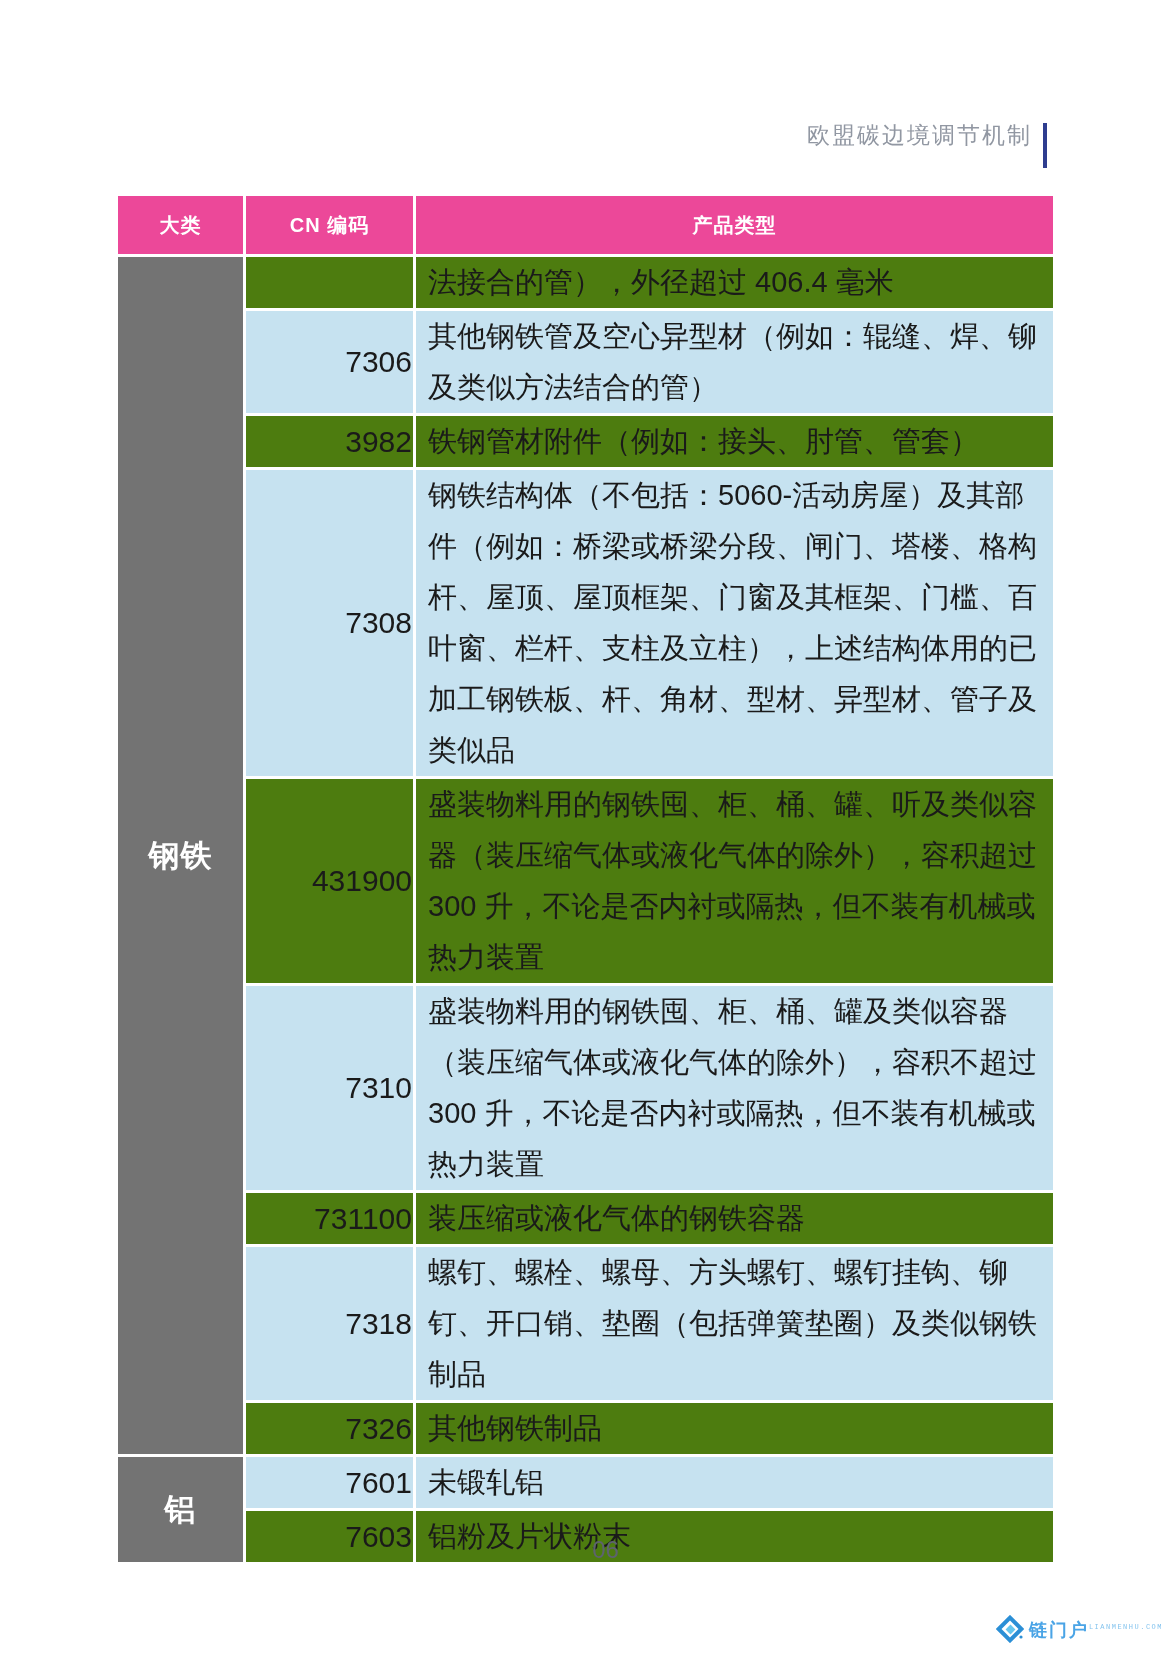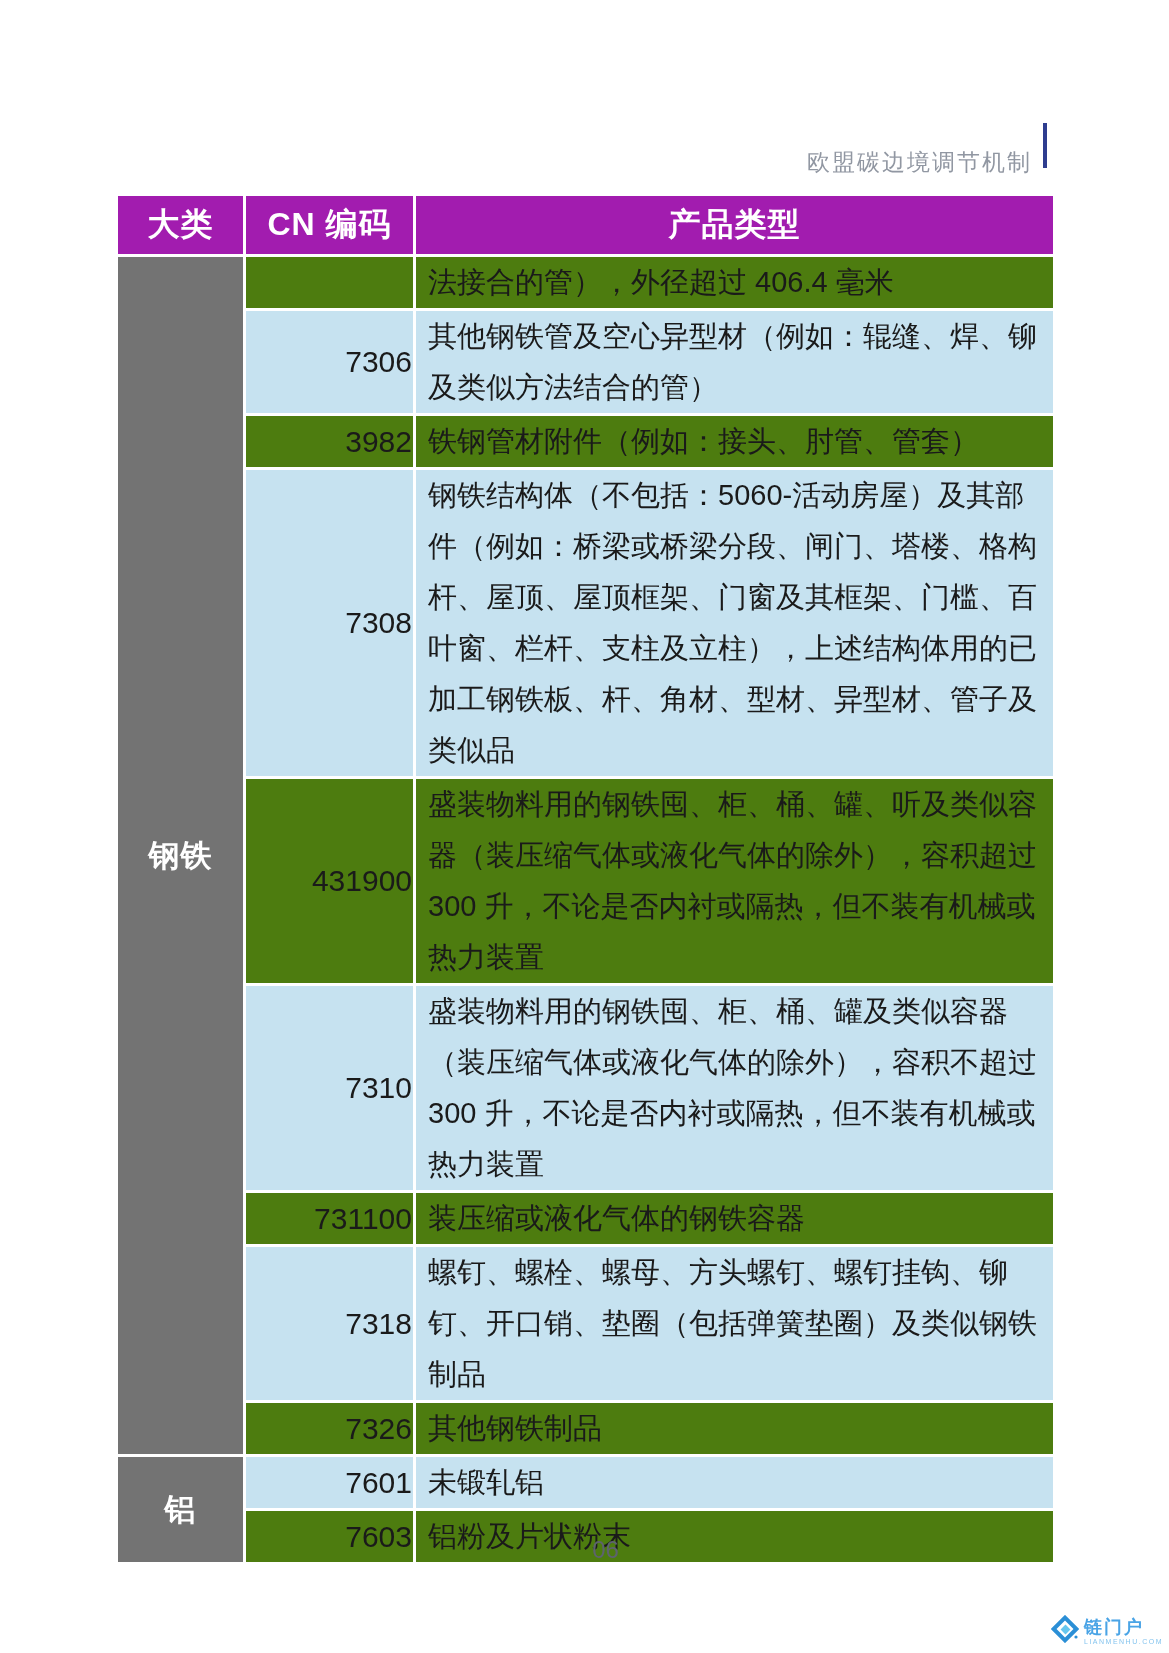--- a/index.html
+++ b/index.html
@@ -5,37 +5,37 @@
   html,body { margin:0; padding:0; }
   .page {
     position:relative; width:1169px; height:1653px;
     background:#ffffff; overflow:hidden;
     font-family:"Liberation Sans","DejaVu Sans",sans-serif;
     color:#141414;
   }
 
   
   .header-note {
-    position:absolute; top:147px; right:137px;
+    position:absolute; top:120px; right:137px;
     font-size:23px; letter-spacing:2px; color:#9197a2;
   }
   .header-bar {
     position:absolute; left:1043px; top:123px;
     width:4px; height:45px; background:#2e3d8f;
   }
 
   
   table.cbam {
     position:absolute; left:115px; top:193px;
     width:938px; border-collapse:collapse; table-layout:fixed;
   }
   table.cbam td, table.cbam th { border:3px solid #ffffff; }
   thead th {
-    background:#a21caf; color:#ffffff;
-    font-size:32px; font-weight:bold;
+    background:#ec4899; color:#ffffff;
+    font-size:20px; font-weight:bold;
     height:56px; vertical-align:middle;
     letter-spacing:1px;
   }
   td.cat-cell {
     background:#737373; color:#ffffff;
     font-size:31px; font-weight:bold;
     text-align:center; vertical-align:middle;
     letter-spacing:1px;
   }
   td.code-cell {
@@ -53,21 +53,21 @@
   .page-number {
     position:absolute; left:0; right:0; top:1536px;
     text-align:center; font-size:24px; color:#5d636e;padding-left:42px;
   }
 
   
   .watermark {
     position:absolute; right:6px; bottom:6px;
     display:flex; align-items:center; gap:5px;
   }
-  .wm-text { display:flex; flex-direction:column; line-height:1; }
+  .wm-text { display:flex; flex-direction:row; line-height:1;font-family:Liberation Mono, monospace; }
   .wm-brand { font-size:18px; font-weight:bold; color:#4aa4e6; letter-spacing:2px; }
   .wm-domain { font-size:7px; color:#85c4ee; letter-spacing:1.5px; margin-top:2px; }
 </style>
 </head>
 <body>
 
 <div class="page">
 
   <div class="header-note">欧盟碳边境调节机制</div>
   <div class="header-bar"></div>

